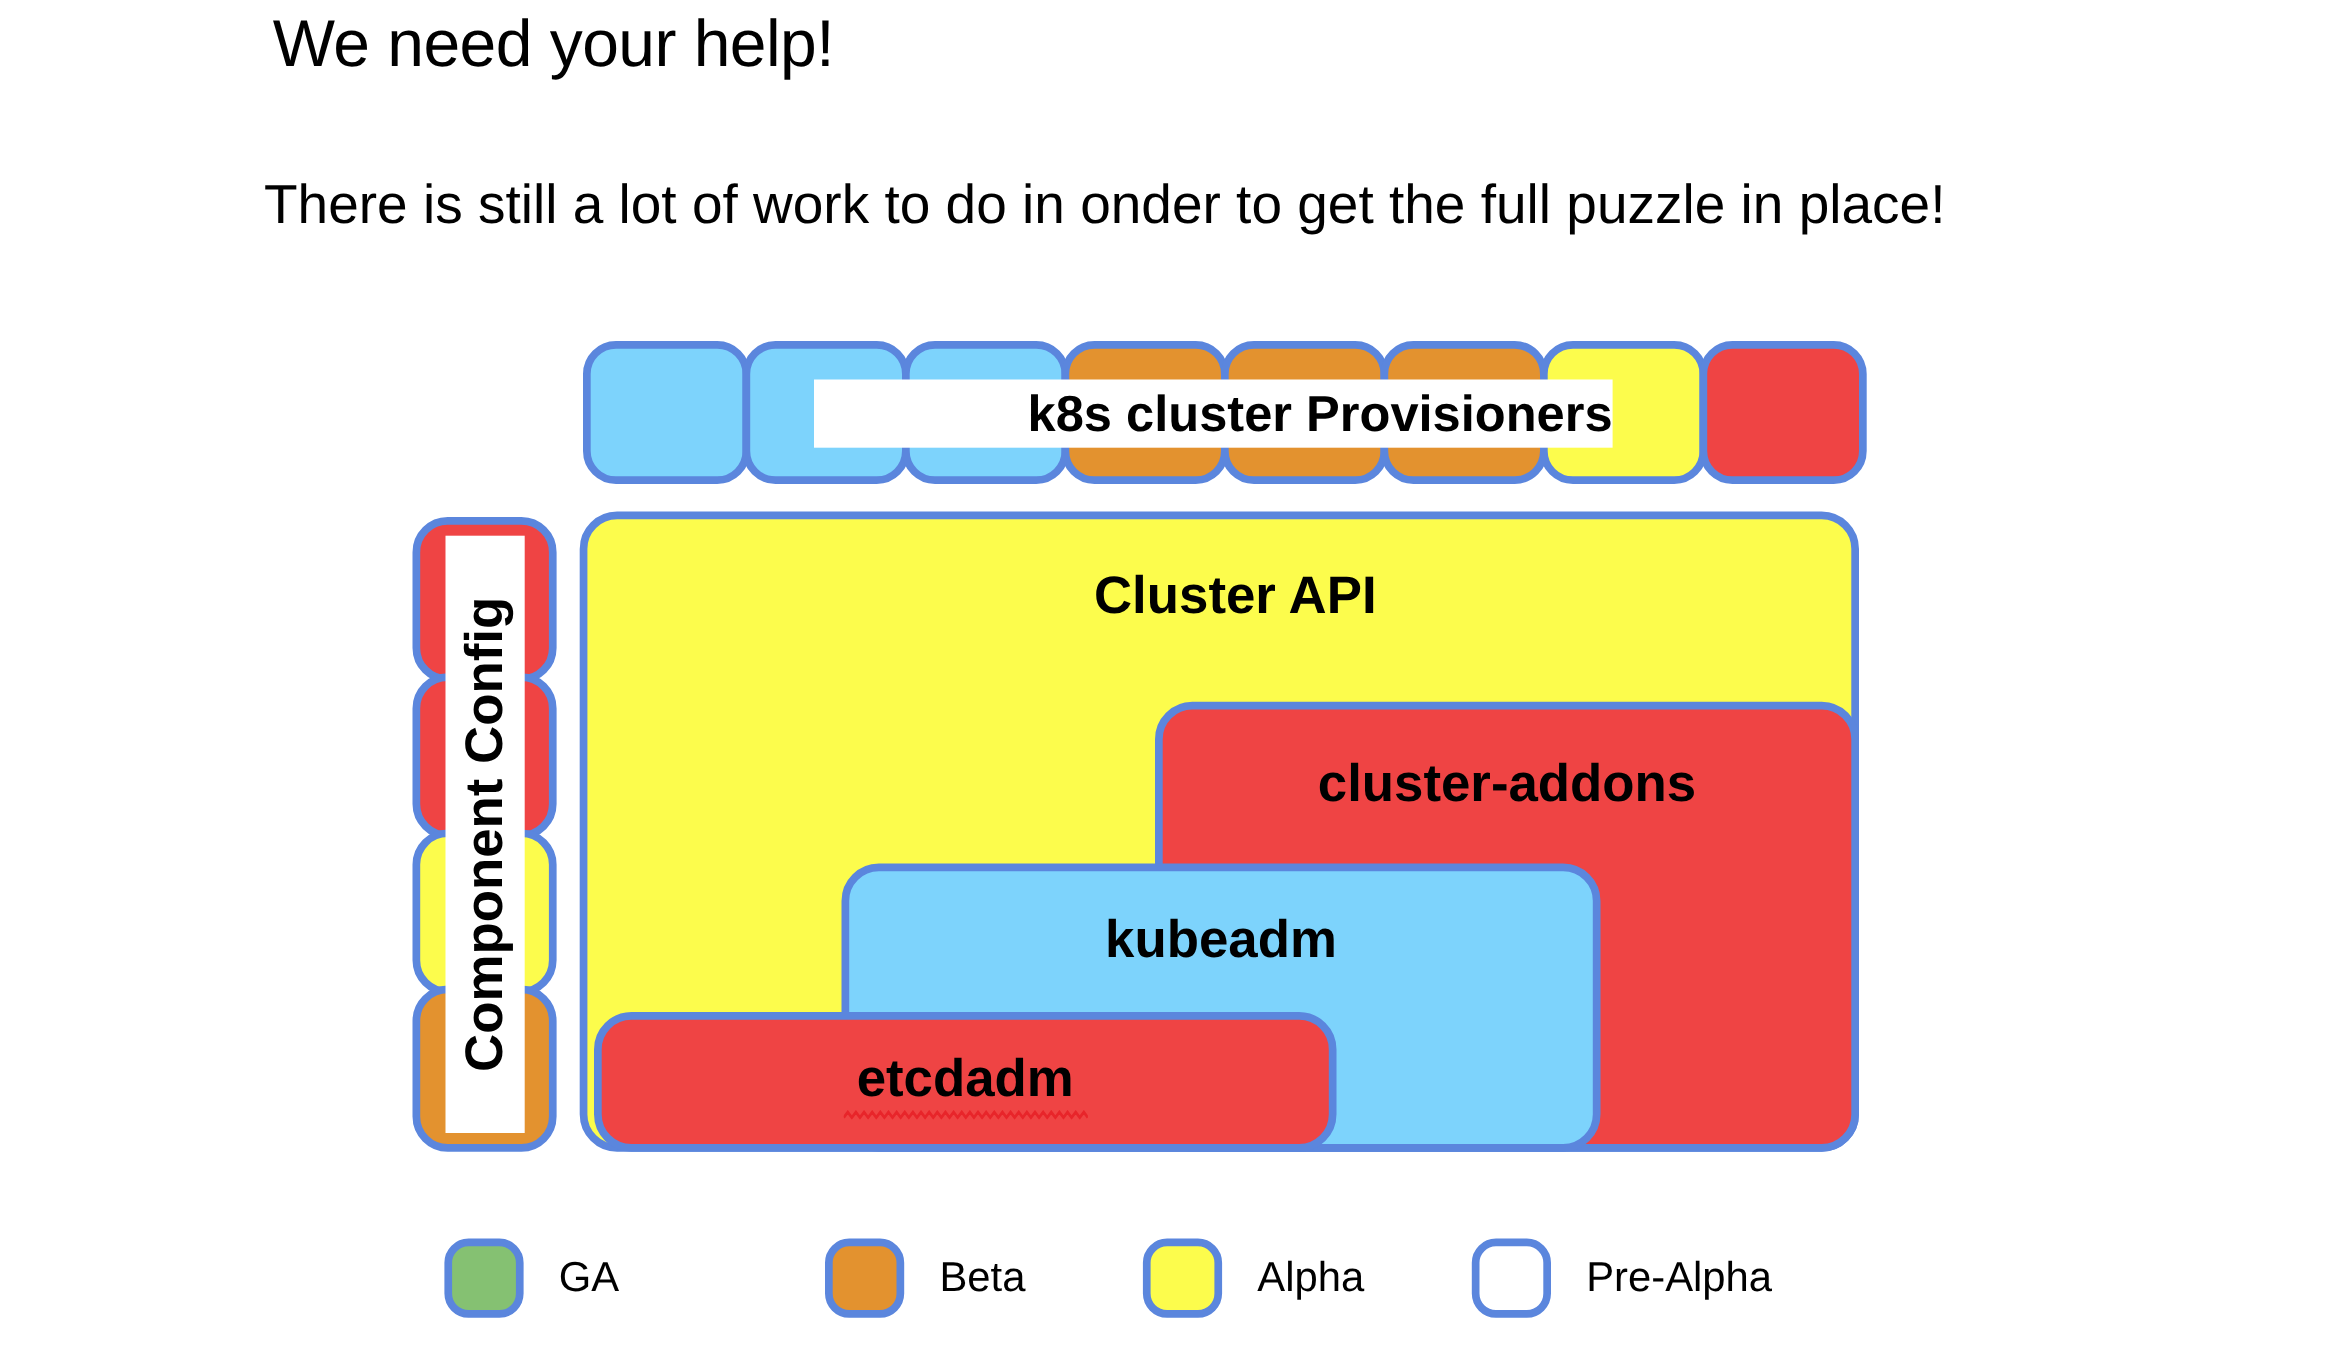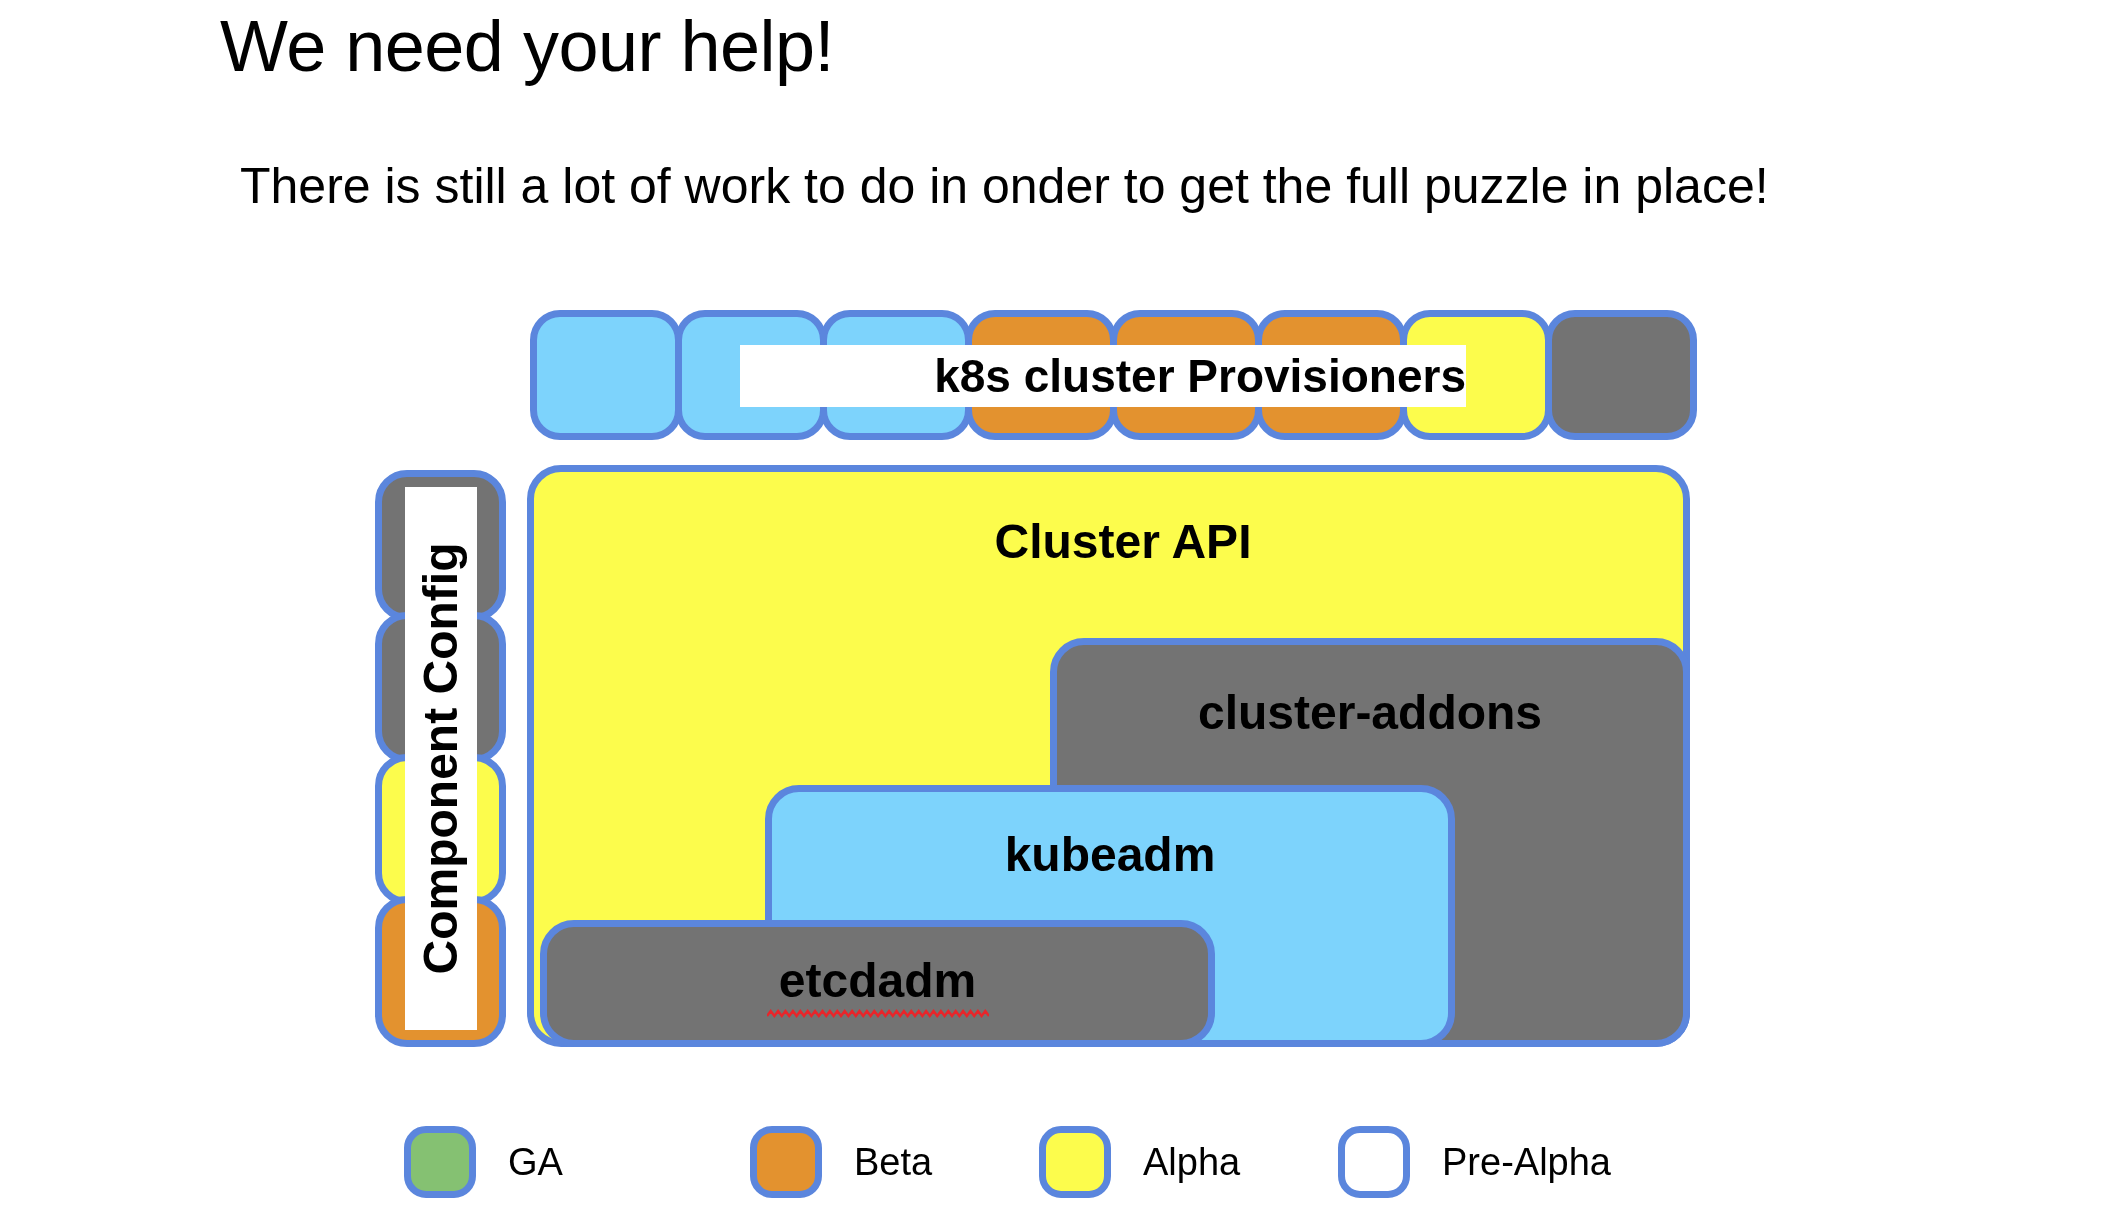--- a/index.html
+++ b/index.html
@@ -16,23 +16,23 @@
     position: relative;
     width: 2126px;
     height: 1228px;
     background: #ffffff;
     overflow: hidden;
   }
 
   
   #title {
     position: absolute;
-    left: 220px;
+    left: 248px;
     top: 8px;
-    font-size: 72px;
+    font-size: 60px;
     line-height: 1.08;
     font-weight: 400;
     color: #000000;
     letter-spacing: -0.5px;
     white-space: nowrap;
   }
   #subtitle {
     position: absolute;
     left: 240px;
     top: 158px;
@@ -47,21 +47,21 @@
   .node {
     position: absolute;
     box-sizing: border-box;
     border: 7px solid #5b86dd;
     border-radius: 34px;
     background: #ffffff;
   }
   .node.ga       { background: #7dd3fc; }
   .node.beta     { background: #e3922f; }
   .node.alpha    { background: #fcfc4c; }
-  .node.prealpha { background: #737373; }
+  .node.prealpha { background: #ef4444; }
 
   .node-label {
     position: absolute;
     left: 0;
     right: 0;
     text-align: center;
     font-weight: bold;
     color: #000000;
     white-space: nowrap;
   }

